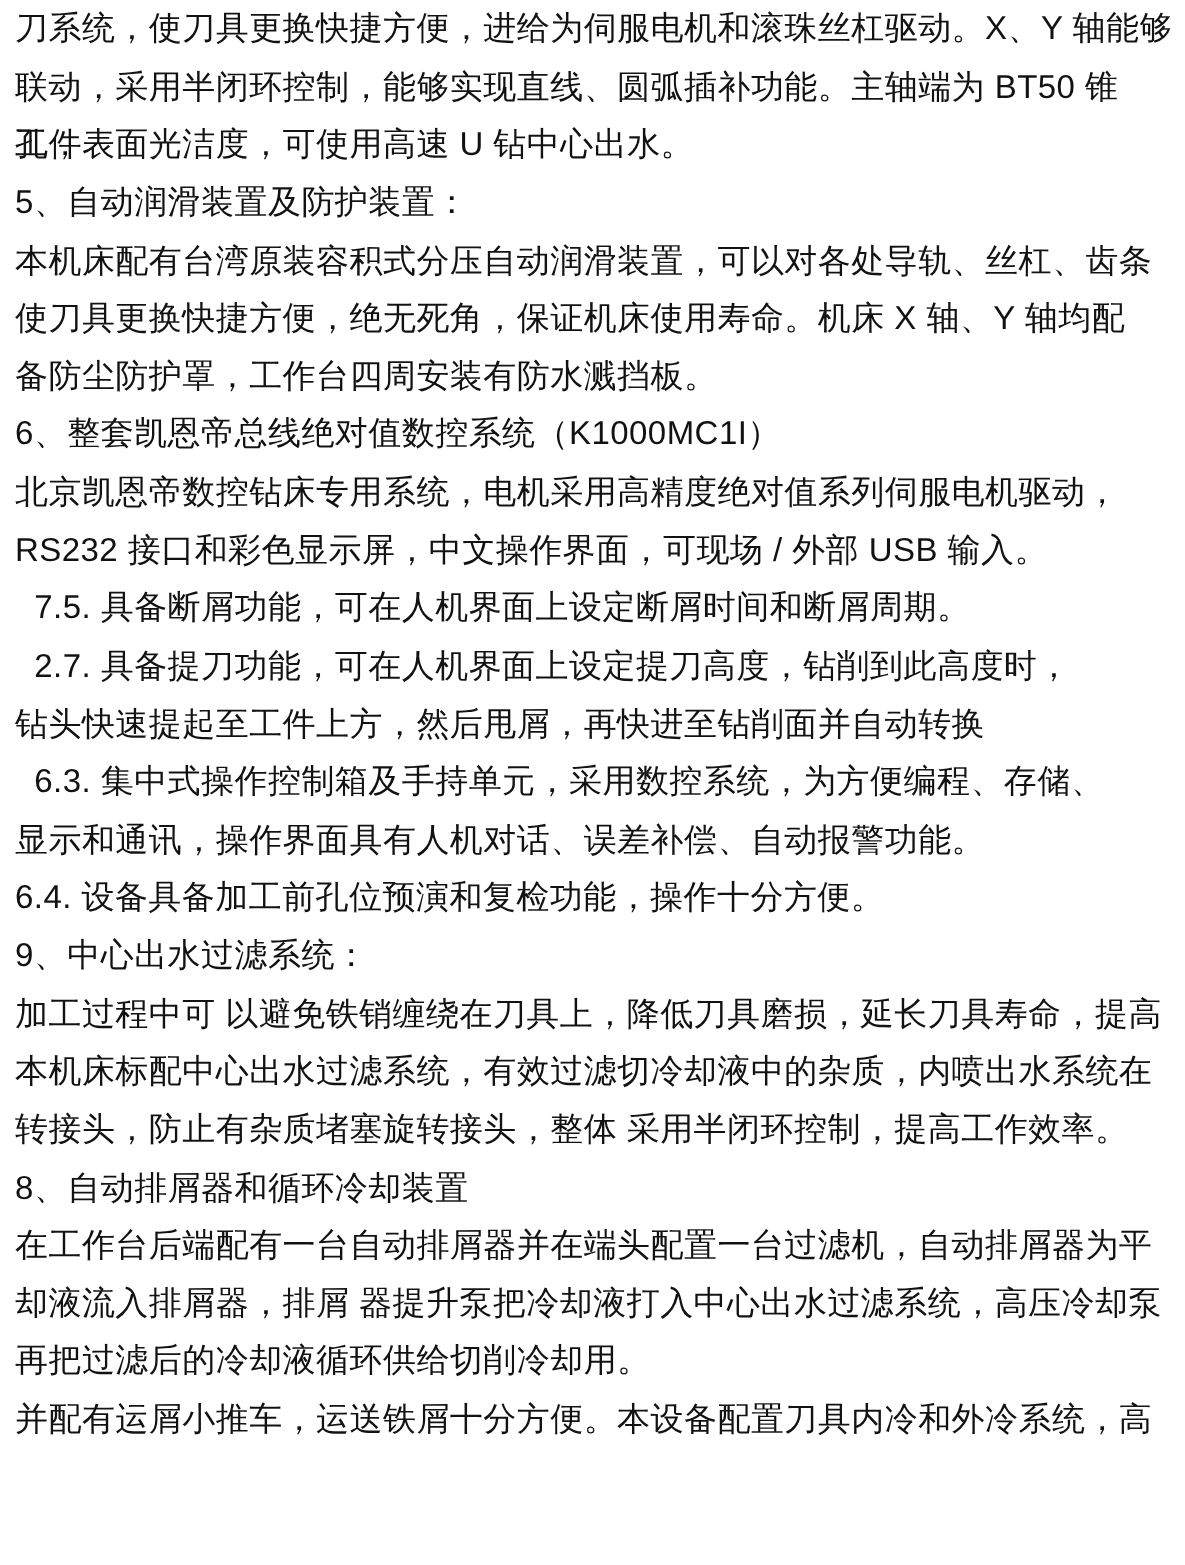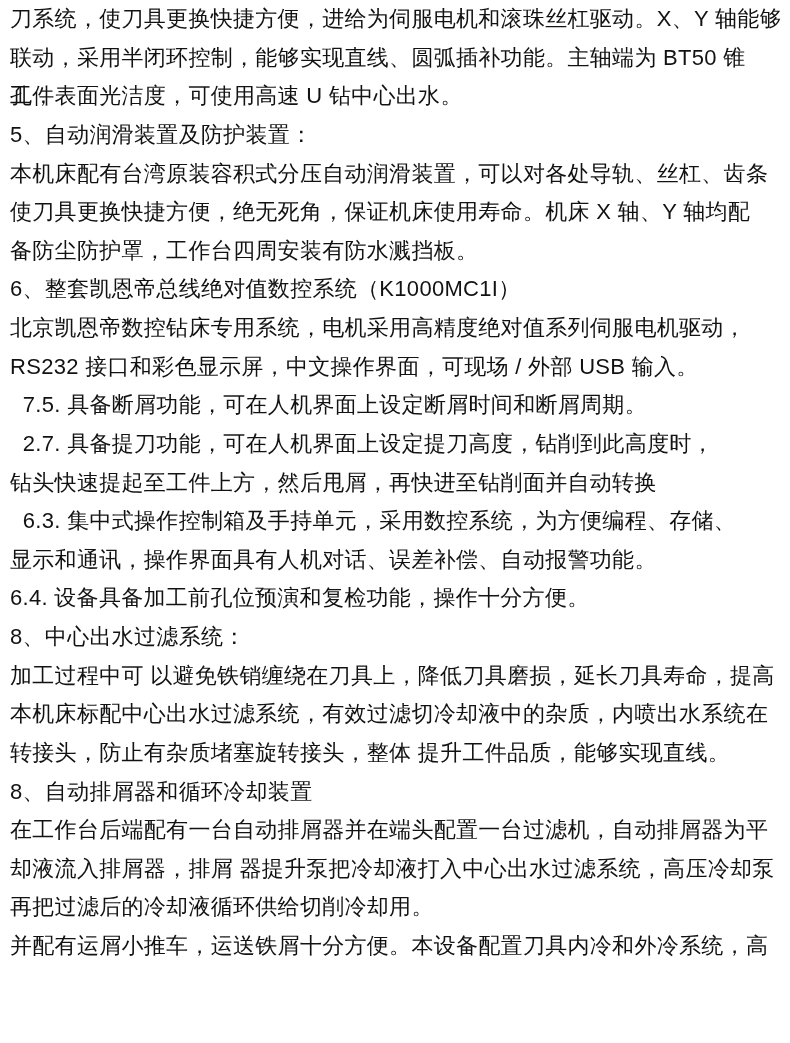--- a/index.html
+++ b/index.html
@@ -46,22 +46,22 @@
   <div class="line">备防尘防护罩，工作台四周安装有防水溅挡板。</div>
   <div class="line">6、整套凯恩帝总线绝对值数控系统（K1000MC1I）</div>
   <div class="line">北京凯恩帝数控钻床专用系统，电机采用高精度绝对值系列伺服电机驱动，</div>
   <div class="line">RS232 接口和彩色显示屏，中文操作界面，可现场 / 外部 USB 输入。</div>
   <div class="line">  7.5. 具备断屑功能，可在人机界面上设定断屑时间和断屑周期。</div>
   <div class="line">  2.7. 具备提刀功能，可在人机界面上设定提刀高度，钻削到此高度时，</div>
   <div class="line">钻头快速提起至工件上方，然后甩屑，再快进至钻削面并自动转换</div>
   <div class="line">  6.3. 集中式操作控制箱及手持单元，采用数控系统，为方便编程、存储、</div>
   <div class="line">显示和通讯，操作界面具有人机对话、误差补偿、自动报警功能。</div>
   <div class="line">6.4. 设备具备加工前孔位预演和复检功能，操作十分方便。</div>
-  <div class="line">8、中心出水过滤系统：</div>
+  <div class="line">9、中心出水过滤系统：</div>
   <div class="line">加工过程中可 以避免铁销缠绕在刀具上，降低刀具磨损，延长刀具寿命，提高</div>
   <div class="line">本机床标配中心出水过滤系统，有效过滤切冷却液中的杂质，内喷出水系统在</div>
-  <div class="line">转接头，防止有杂质堵塞旋转接头，整体 提升工件品质，能够实现直线。</div>
+  <div class="line">转接头，防止有杂质堵塞旋转接头，整体 采用半闭环控制，提高工作效率。</div>
   <div class="line">8、自动排屑器和循环冷却装置</div>
   <div class="line">在工作台后端配有一台自动排屑器并在端头配置一台过滤机，自动排屑器为平</div>
   <div class="line">却液流入排屑器，排屑 器提升泵把冷却液打入中心出水过滤系统，高压冷却泵</div>
   <div class="line">再把过滤后的冷却液循环供给切削冷却用。</div>
   <div class="line">并配有运屑小推车，运送铁屑十分方便。本设备配置刀具内冷和外冷系统，高</div>
 </div>
 
 </body></html>

